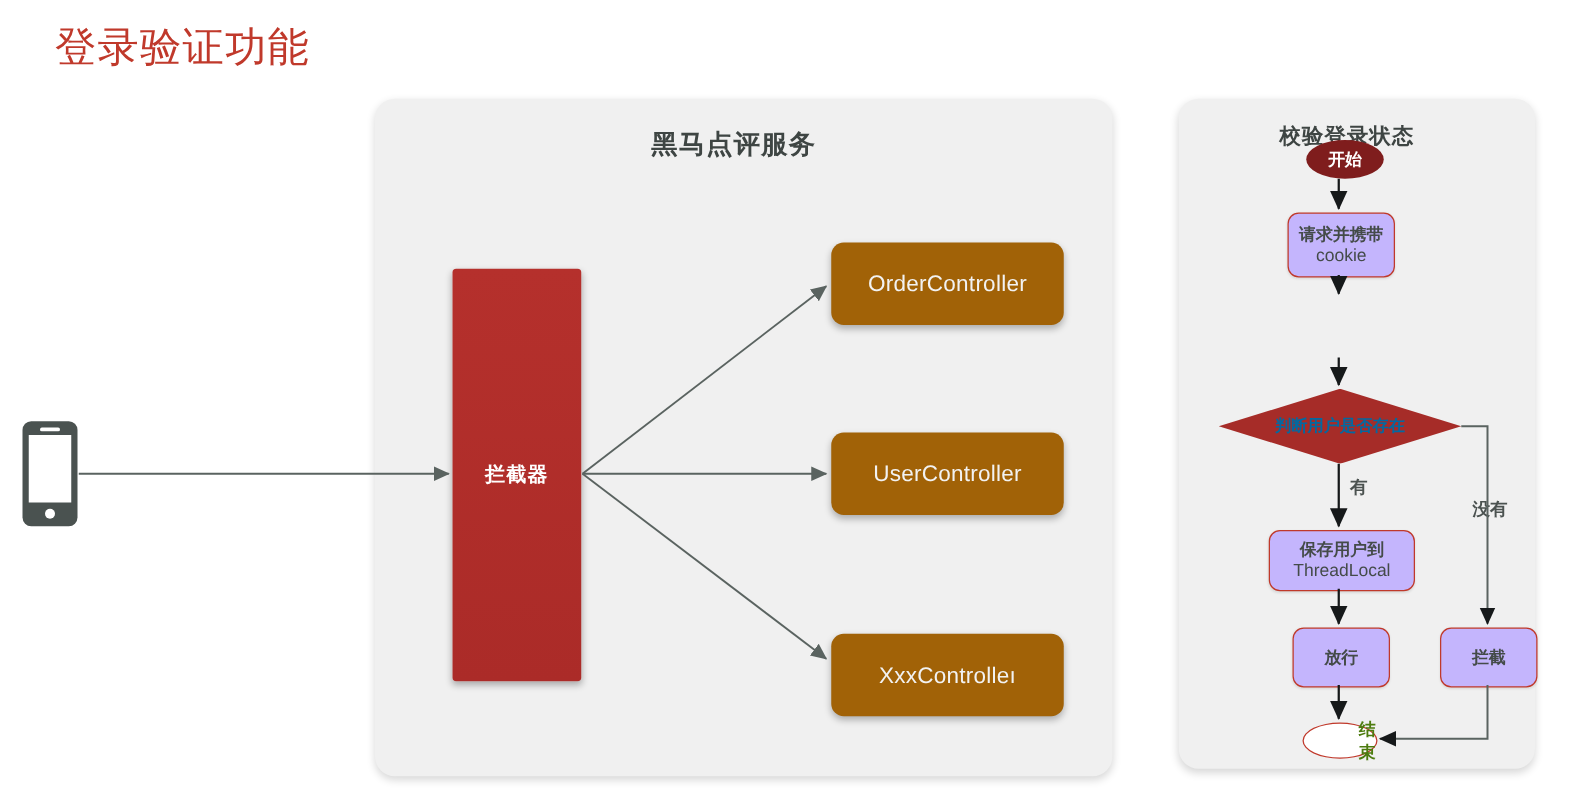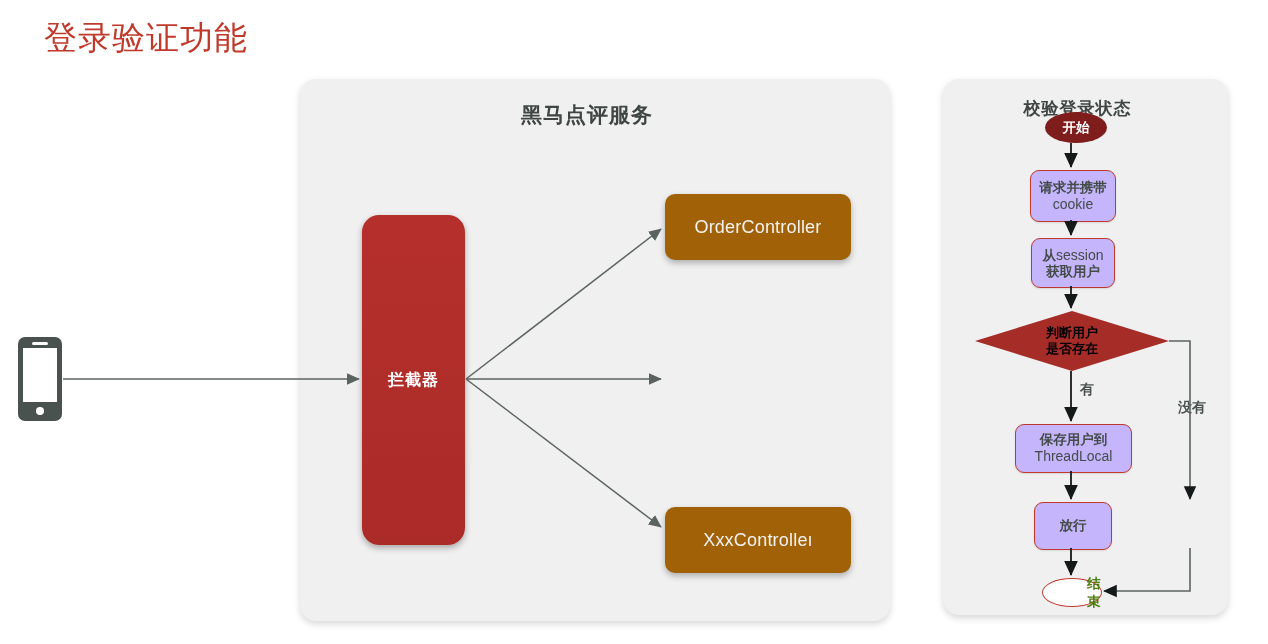--- a/index.html
+++ b/index.html
@@ -46,21 +46,21 @@
   }
   .phone-home{
     position:absolute;left:18px;top:70px;width:8px;height:8px;
     background:#ffffff;border-radius:50%;
   }
 
   
   #interceptor{
     position:absolute;left:362px;top:215px;width:103px;height:330px;
     background:linear-gradient(180deg,#b5302c 0%,#ab2b28 100%);
-    border-radius:17px;
+    border-radius:3px;
     box-shadow:0 3px 6px rgba(0,0,0,0.30);
     display:flex;align-items:center;justify-content:center;
   }
   #interceptor .lbl{
     color:#ffffff;font-size:16px;font-weight:bold;letter-spacing:1px;
   }
 
   
   .ctrl{
     position:absolute;left:665px;width:186px;height:66px;
@@ -108,23 +108,23 @@
 
   
   #node-decide{
     position:absolute;left:975px;top:311px;width:194px;height:60px;
   }
   #node-decide .dia{
     position:absolute;inset:0;background:#a62c28;
     clip-path:polygon(50% 0%,100% 50%,50% 100%,0% 50%);
   }
   #node-decide .dtext{
-    position:absolute;inset:0;display:flex;flex-direction:column;
+    position:absolute;inset:0;display:flex;
     align-items:center;justify-content:center;
-    color:#000000;font-size:13px;font-weight:bold;line-height:1.2;
+    color:#0369a1;font-size:13px;font-weight:bold;line-height:1.2;
   }
 
   .edge-label{
     position:absolute;font-size:14px;font-weight:bold;color:#4b5250;
     white-space:nowrap;
   }
   #lbl-yes{left:1080px;top:381px;}
   #lbl-no{left:1178px;top:399px;}
 
   svg.wires{position:absolute;left:0;top:0;width:1268px;height:644px;pointer-events:none;}
@@ -147,41 +147,40 @@
     <div class="phone-home"></div>
   </div>
 
   <div id="interceptor">
     <span class="lbl">拦截器</span>
   </div>
 
   <div class="ctrl" id="ctrl-0">
     <span class="lbl">OrderController</span>
   </div>
+  <div class="ctrl" id="ctrl-1">
+    <span class="lbl">UserController</span>
+  </div>
   <div class="ctrl" id="ctrl-2">
     <span class="lbl">XxxControlleı</span>
   </div>
 
   <div class="panel" id="panel-flow">
     <div class="panel-title">校验登录状态</div>
   </div>
 
   <div class="ellipse" id="node-start">
     <span class="lbl">开始</span>
   </div>
 
   <div class="fnode" id="node-req">
     <span class="cn">请求并携带</span>
     <span class="en">cookie</span>
   </div>
 
-  <div class="fnode" id="node-session">
-    <span class="mix"><span>从</span><span class="en-in">session</span></span>
-    <span class="cn">获取用户</span>
-  </div>
 
   <div id="node-decide">
     <div class="dia"></div>
     <div class="dtext">
       <span>判断用户</span>
       <span>是否存在</span>
     </div>
   </div>
 
   <div class="edge-label" id="lbl-yes">有</div>
@@ -189,20 +188,23 @@
 
   <div class="fnode" id="node-save">
     <span class="cn">保存用户到</span>
     <span class="en">ThreadLocal</span>
   </div>
 
   <div class="fnode" id="node-pass">
     <span class="cn">放行</span>
   </div>
 
+  <div class="fnode" id="node-block">
+    <span class="cn">拦截</span>
+  </div>
 
   <div class="ellipse" id="node-end">
     <span class="lbl">结束</span>
   </div>
 
   <svg class="wires" viewBox="0 0 1268 644">
     <defs>
       <marker id="ah-gray" markerWidth="9" markerHeight="9" refX="8" refY="4.5" orient="auto">
         <path d="M0,0.6 L8.6,4.5 L0,8.4 z" fill="#5a6360"></path>
       </marker>

